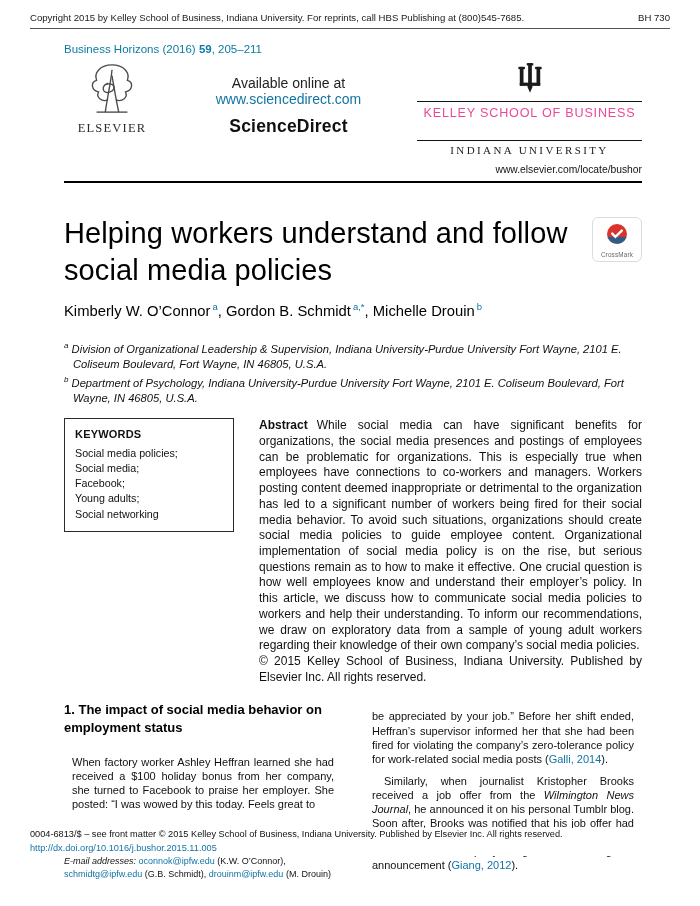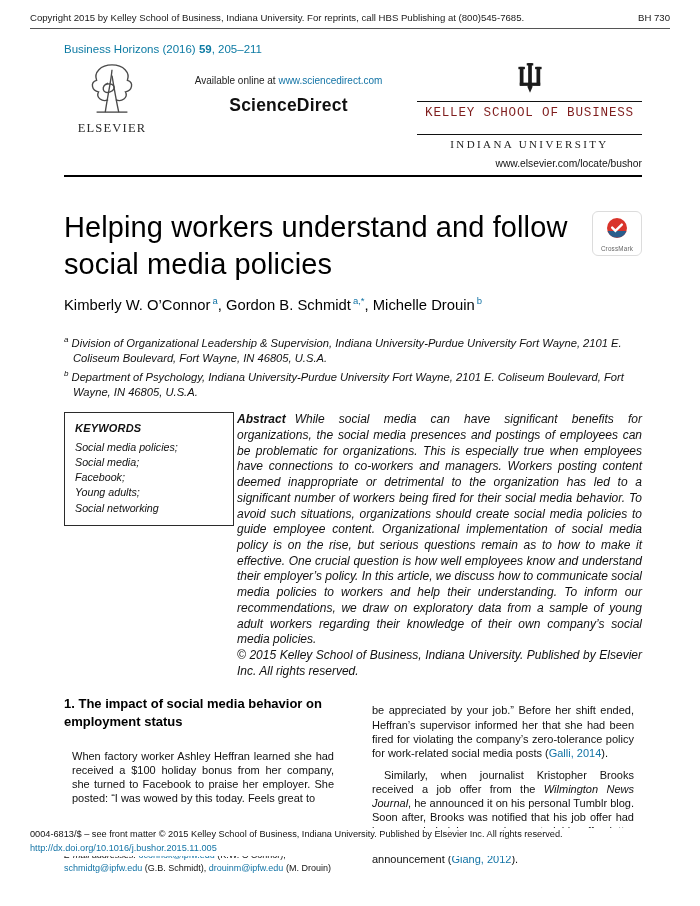--- a/index.html
+++ b/index.html
@@ -6,37 +6,37 @@
   .page{position:relative;width:700px;height:906px;background:#fff;font-family:"Liberation Sans",sans-serif;color:#141414;overflow:hidden;}
   .top-header{display:flex;justify-content:space-between;align-items:flex-end;padding:12px 30px 5px 30px;font-size:9.6px;color:#1a1a1a;}
   .thin-rule{height:0;border:0;border-top:1px solid #555;margin:0 30px;}
   .content{padding:0 58px 0 64px;}
   .citation{margin-top:14px;font-size:11.5px;color:#0c7aa3;}
   .link{color:#1273a5;text-decoration:none;cursor:pointer;}
   .masthead{display:flex;margin-top:7px;align-items:flex-start;}
   .elsevier-block{width:96px;text-align:center;}
   .elsevier-word{font-family:"Liberation Serif",serif;font-size:12.5px;letter-spacing:1.2px;color:#2b2b2b;margin-top:1px;}
   .center-block{flex:1;text-align:center;padding-top:13px;}
-  .avail{font-size:10px;color:#222;}
+  .avail{font-size:14px;color:#222;}
   .sd-wordmark{margin-top:9px;font-size:17.5px;font-weight:bold;color:#101010;letter-spacing:0.2px;}
   .kelley-block{width:225px;text-align:center;padding-top:1px;}
-  .kelley-name{margin-top:4px;font-family:Liberation Mono, monospace;font-size:12.6px;letter-spacing:0.8px;color:#7f1d1d;border-top:1px solid #111;border-bottom:1px solid #111;padding:4px 0 14px;}
+  .kelley-name{margin-top:4px;font-family:Liberation Sans, sans-serif;font-size:12.6px;letter-spacing:0.8px;color:#ec4899;border-top:1px solid #111;border-bottom:1px solid #111;padding:4px 0 20px;}
   .kelley-sub{margin-top:3px;font-size:11px;letter-spacing:2.4px;color:#222;font-family:"Liberation Serif",serif;}
   .locate{text-align:right;font-size:10.3px;margin-top:8px;color:#111;}
   .thick-rule{border:0;border-top:2.5px solid #000;margin:6px 0 0;}
   .title-row{display:flex;justify-content:space-between;align-items:flex-start;margin-top:32px;}
   .article-title{font-size:29px;font-weight:400;line-height:1.26;color:#000;width:505px;letter-spacing:0.1px;margin:0;}
   .crossmark{width:44px;border:1px solid #dcdcdc;border-radius:6px;background:#fff;text-align:center;padding:4px 2px 3px;margin-top:2px;}
   .crossmark-label{font-size:6.3px;color:#666;margin-top:1px;letter-spacing:0.2px;}
   .authors{margin-top:13px;font-size:14.8px;color:#000;}
   .authors sup{color:#1273a5;font-size:9.5px;margin-left:2px;}
   .affiliations{margin-top:21px;font-size:11.2px;font-style:italic;line-height:1.38;color:#111;}
   .aff{padding-left:9px;text-indent:-9px;margin-bottom:1px;}
   .aff sup{font-size:8px;}
-  .abstract-row{display:flex;gap:3px;margin-top:12px;font-style:italic;}
+  .abstract-row{display:flex;gap:25px;margin-top:12px;}
   .keywords-box{width:170px;flex:0 0 170px;border:1px solid #2b2b2b;padding:8px 10px 9px;font-size:10.7px;line-height:1.42;align-self:flex-start;color:#111;box-sizing:border-box;}
   .kw-label{font-weight:bold;font-size:11px;margin-bottom:3px;letter-spacing:0.2px;}
   .abstract{flex:1;font-size:12px;line-height:1.31;text-align:justify;color:#111;}
   .abs-label{font-weight:bold;margin-right:9px;}
   .columns{display:flex;gap:22px;margin-top:16px;}
   .col{flex:1;font-size:11px;line-height:1.28;text-align:justify;color:#111;}
   .col-left{display:flex;flex-direction:column;}
   .section-heading{font-size:13px;font-weight:bold;line-height:1.32;margin:0 0 11px 0;text-align:left;color:#000;}
   .para{margin:8px;}
   .para-indent{text-indent:12px;}

